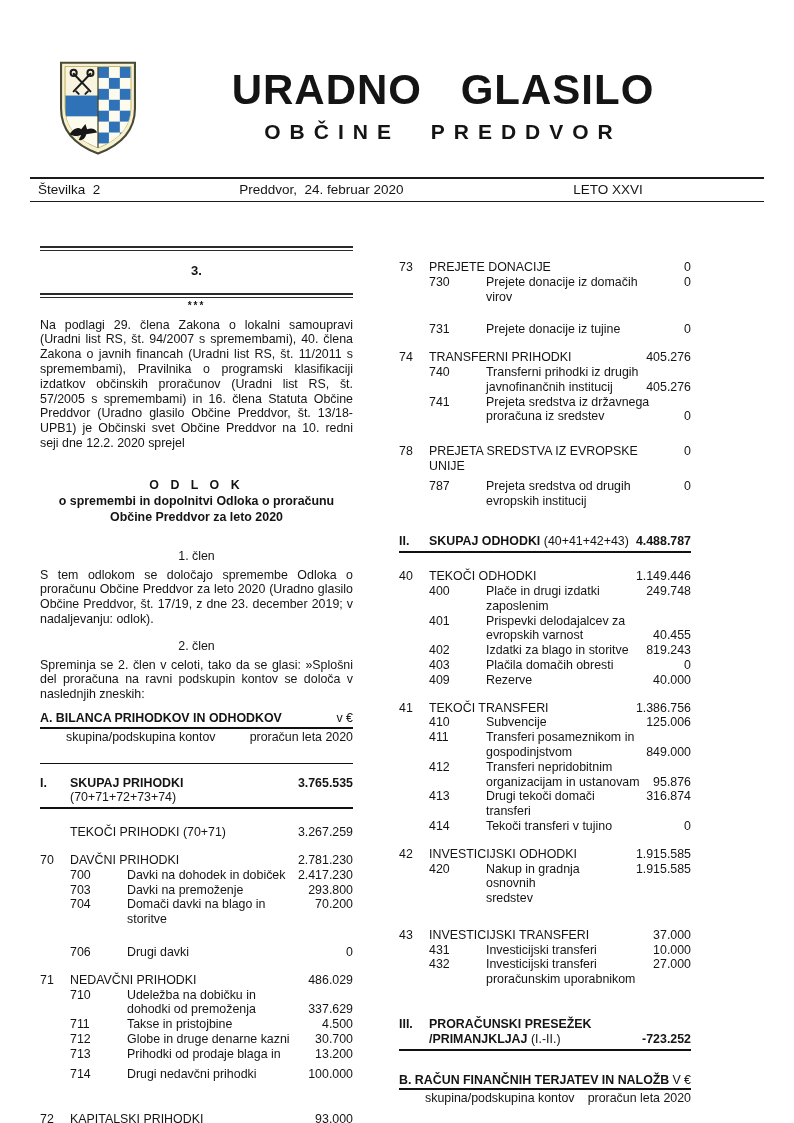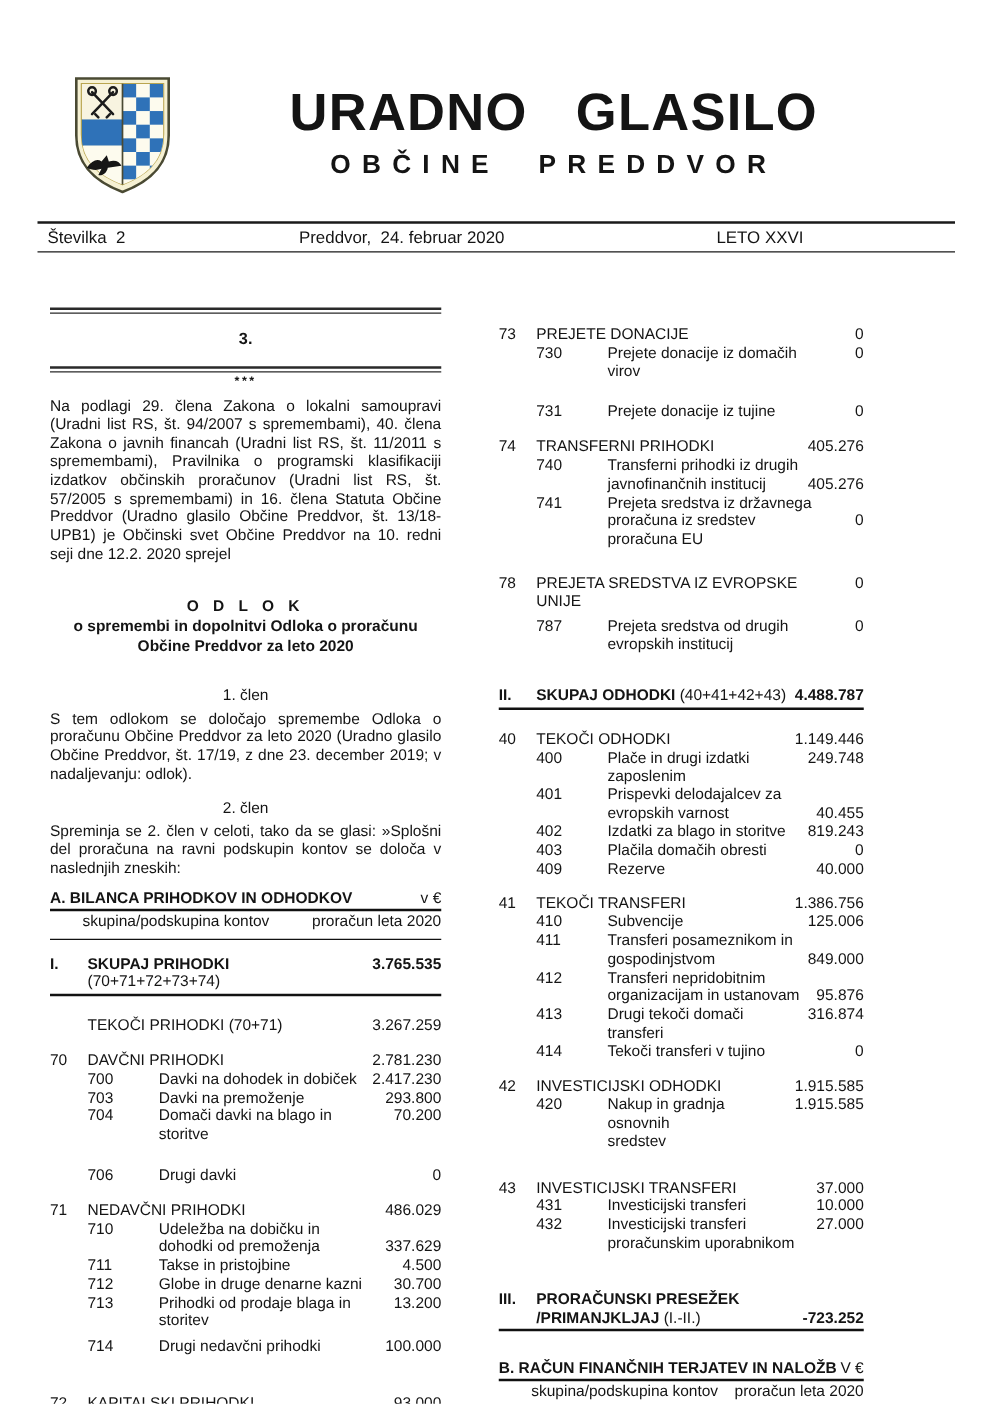--- a/index.html
+++ b/index.html
@@ -28,21 +28,21 @@
   .para{text-align:justify;margin-top:4px;}
   .decree-title{text-align:center;font-weight:bold;margin-top:26px;line-height:16px;}
   .decree-title .t1{letter-spacing:4px;}
   .clen-head{text-align:center;margin-top:24px;}
   .clen-head.second{margin-top:12px;}
   
   .sec-head{display:flex;justify-content:space-between;align-items:baseline;
     font-weight:bold;border-bottom:2px solid #111;padding-bottom:1px;margin-top:9px;}
   .sec-head .sec-unit{font-weight:normal;}
   .sec-sub{display:flex;justify-content:space-between;border-bottom:1.2px solid #111;
-    padding-left:26px;padding-bottom:6px;padding-top:1px;}
+    padding-left:26px;padding-bottom:18px;padding-top:1px;}
   .secb{margin-top:22px;}
   .brow{}
   .bline{display:flex;align-items:flex-start;}
   .bcode{flex:0 0 auto;width:30px;}
   .blabel{flex:0 1 auto;}
   .bvalue{margin-left:auto;padding-left:6px;text-align:right;white-space:nowrap;}
   .t-group{margin-top:13px;}
   .t-sub{margin-top:13px;}
   .t-total{margin-top:14px;font-weight:bold;}
   .t-total .bparen{font-weight:normal;}
@@ -221,24 +221,20 @@
           <span class="blabel">Globe in druge denarne kazni</span>
           <span class="bvalue">30.700</span>
         </div>
       </div>
       <div class="brow t-item">
         <div class="bline">
           <span class="bcode">713</span>
           <span class="blabel">Prihodki od prodaje blaga in</span>
           <span class="bvalue">13.200</span>
         </div>
-        <div class="bline">
-          <span class="bcode"></span>
-          <span class="blabel">storitev</span>
-        </div>
       </div>
       <div class="brow t-item" style="margin-top: 6px;">
         <div class="bline">
           <span class="bcode">714</span>
           <span class="blabel">Drugi nedavčni prihodki</span>
           <span class="bvalue">100.000</span>
         </div>
       </div>
       <div class="brow t-group" style="margin-top: 30px;">
         <div class="bline">
@@ -304,24 +300,20 @@
       </div>
       <div class="brow t-item">
         <div class="bline">
           <span class="bcode">741</span>
           <span class="blabel">Prejeta sredstva iz državnega</span>
         </div>
         <div class="bline">
           <span class="bcode"></span>
           <span class="blabel">proračuna iz sredstev</span>
           <span class="bvalue">0</span>
-        </div>
-        <div class="bline">
-          <span class="bcode"></span>
-          <span class="blabel">proračuna EU</span>
         </div>
       </div>
       <div class="brow t-group" style="margin-top: 20px;">
         <div class="bline">
           <span class="bcode">78</span>
           <span class="blabel">PREJETA SREDSTVA IZ EVROPSKE</span>
           <span class="bvalue">0</span>
         </div>
         <div class="bline">
           <span class="bcode"></span>

